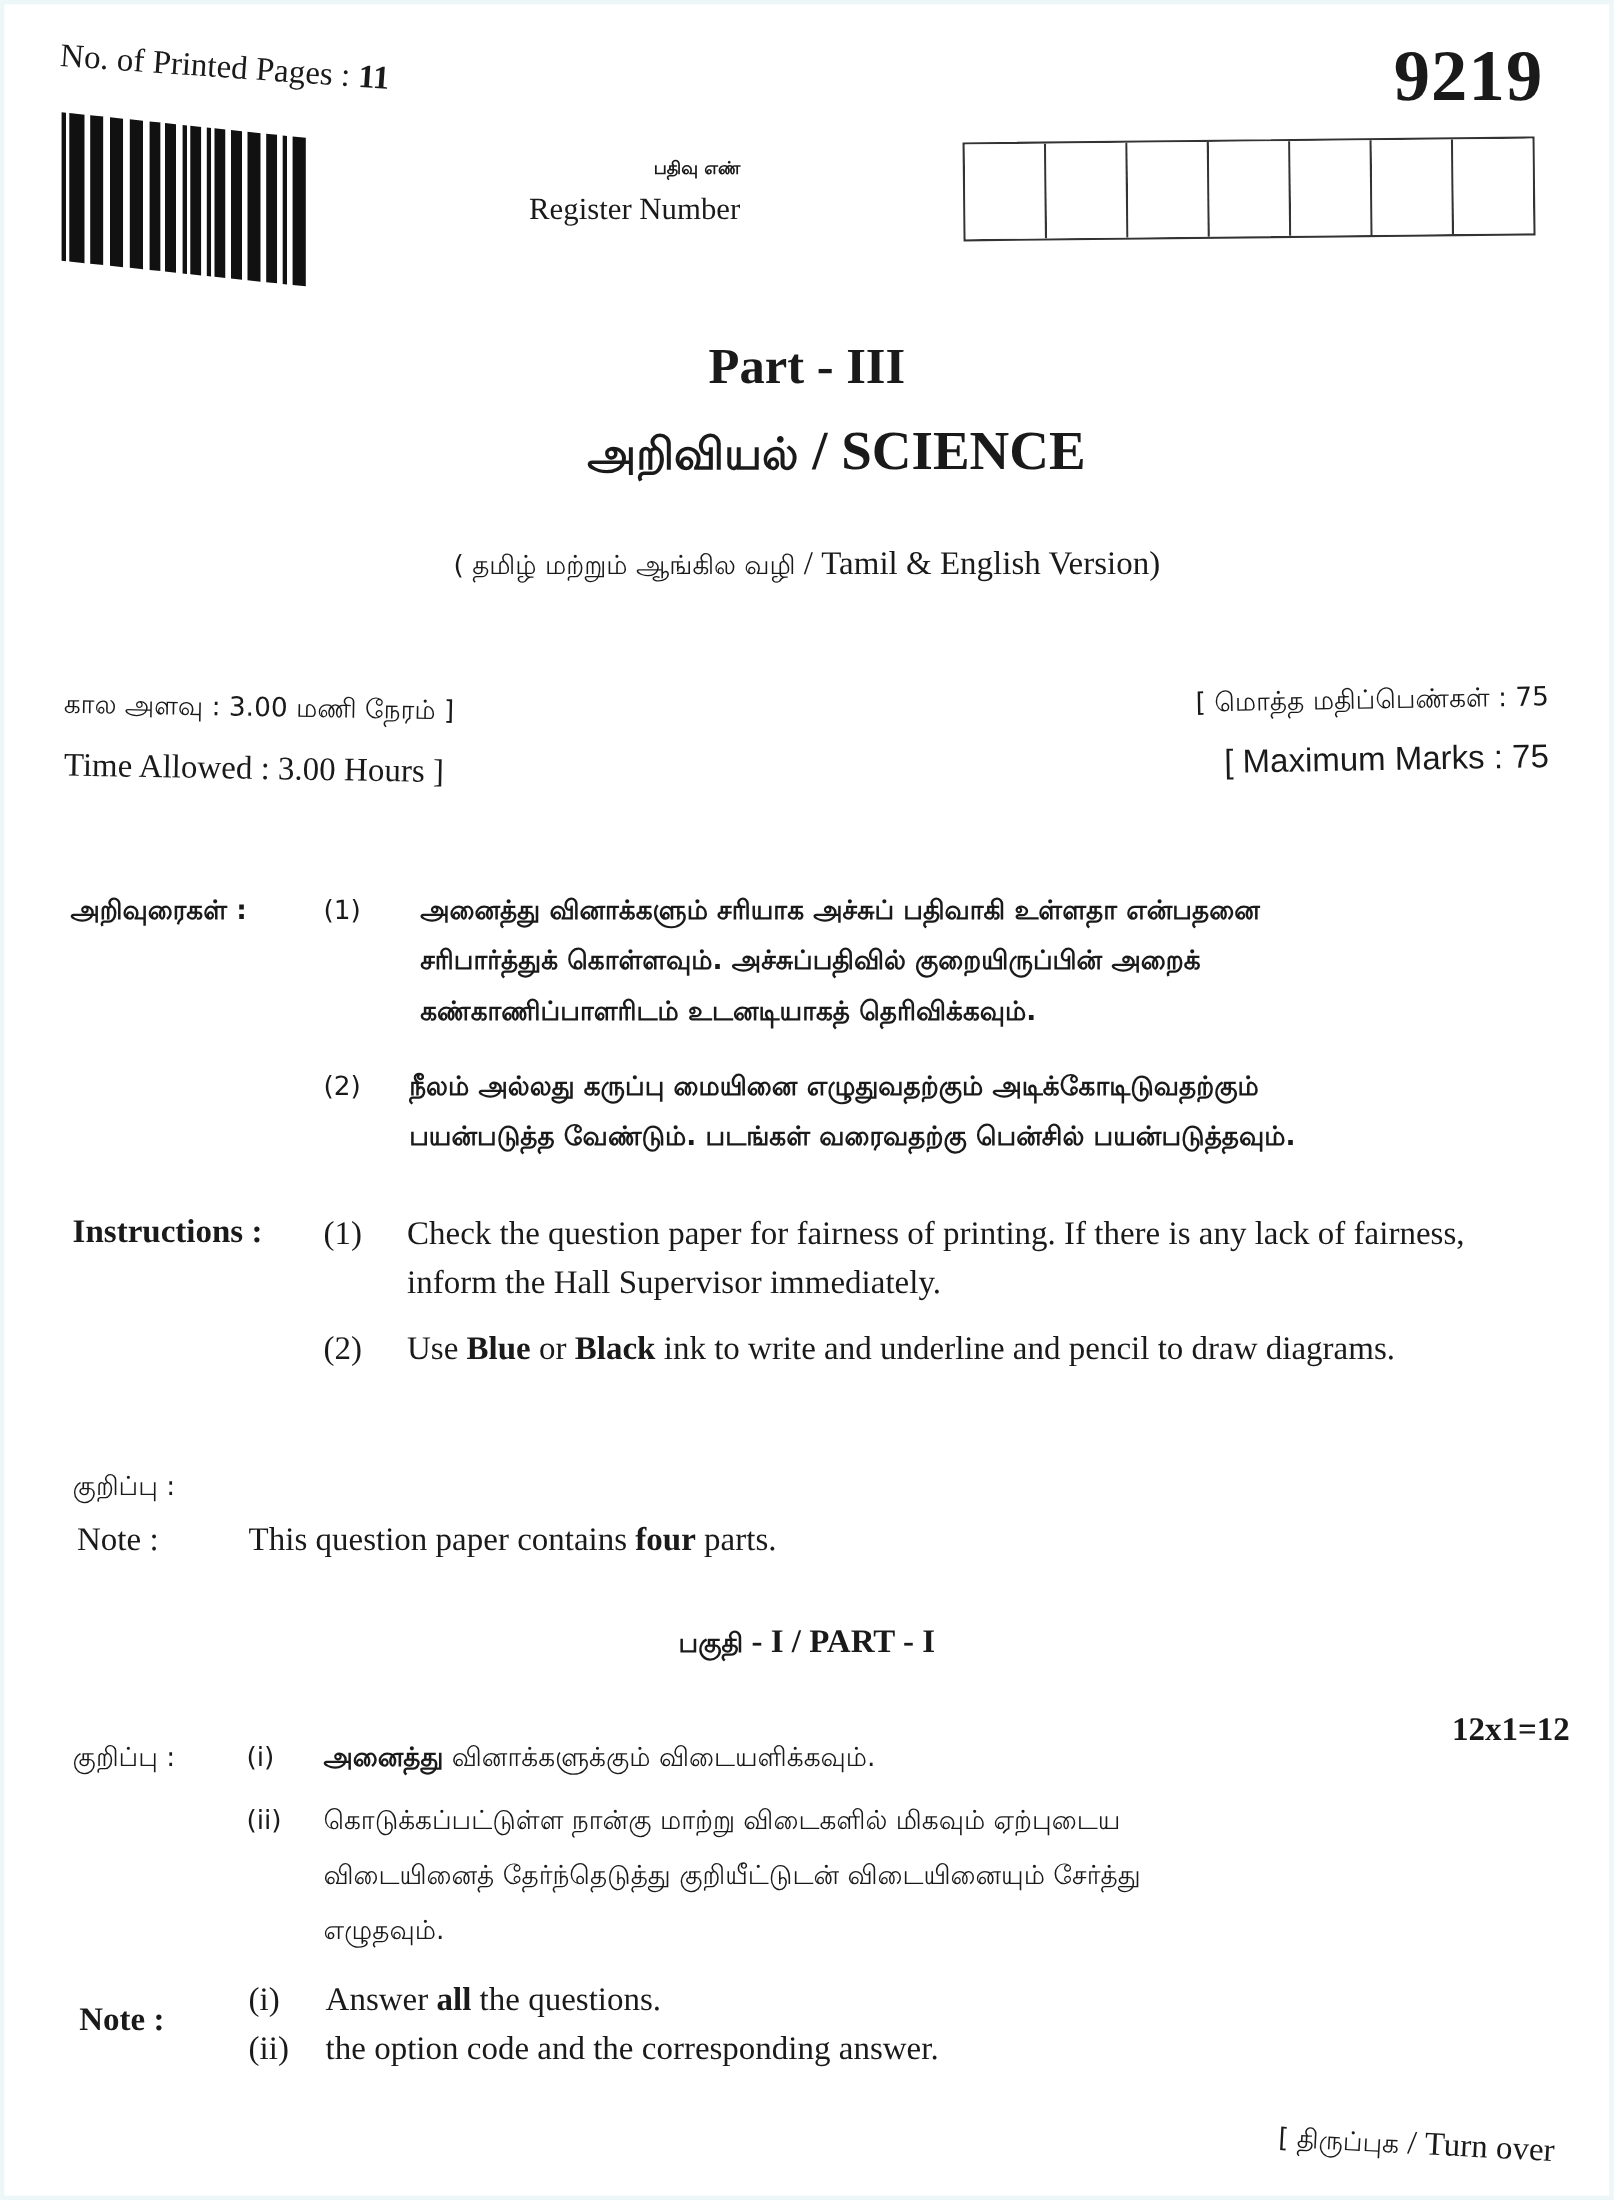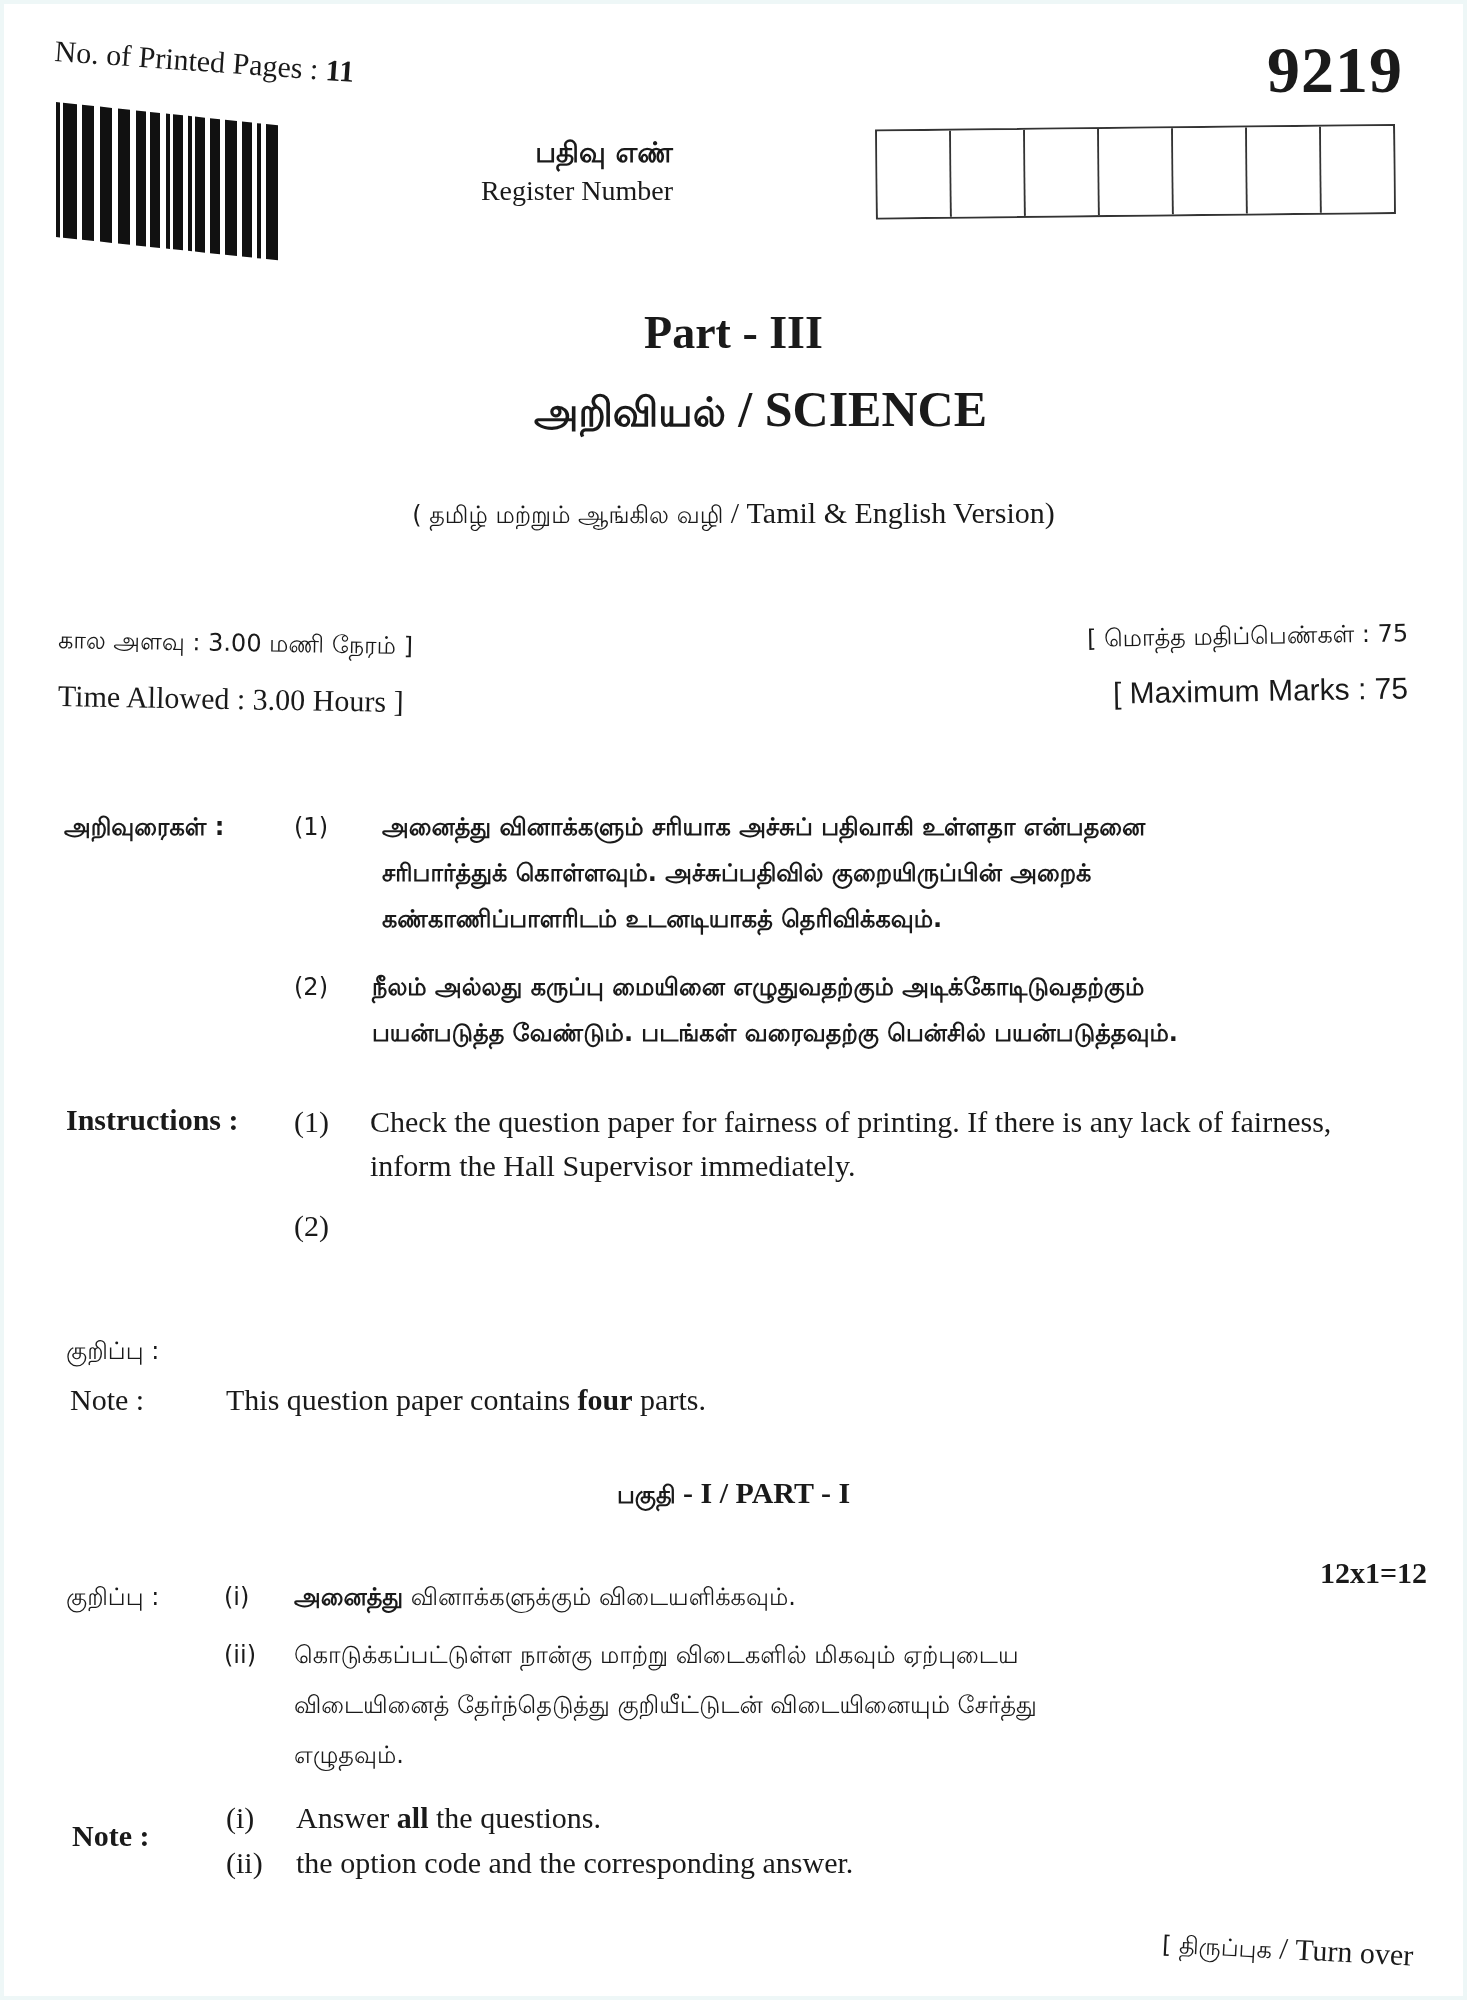--- a/index.html
+++ b/index.html
@@ -21,21 +21,21 @@
   }
   .printed-pages b { font-weight: bold; }
   .barcode {
     left: 52px; top: 98px; width: 260px; height: 135px;
     display: flex; align-items: flex-start; gap: 0;
     transform: skewY(6deg); transform-origin: left top;
   }
   .barcode span { display: block; background: #111; height: 100%; }
   .paper-code { right: 60px; top: 28px; font-size: 66px; font-weight: bold; letter-spacing: 1px; }
   .reg-label { right: 790px; top: 130px; text-align: right; font-size: 28px; line-height: 38px; }
-  .reg-label .ta { font-family: "DejaVu Sans", sans-serif; font-weight: bold; font-size: 28px; }
+  .reg-label .ta { font-family: "DejaVu Sans", sans-serif; font-weight: bold; font-size: 16px; }
   .reg-boxes {
     right: 68px; top: 120px; display: flex; border: 2px solid #333;
     transform: rotate(-0.6deg); transform-origin: right top;
   }
   .reg-box { width: 72px; height: 86px; border-right: 2px solid #333; background: #fff; }
   .reg-box:last-child { border-right: none; }
   .center { left: 0; width: 1459px; text-align: center; }
   .part-title { top: 302px; font-size: 46px; font-weight: bold; }
   .subject-title { top: 376px; font-size: 50px; font-weight: bold; padding-left: 27px; }
   .subject-title .ta { font-family: "DejaVu Sans", sans-serif; font-size: 40px; }
@@ -153,20 +153,23 @@
   <div class="label-col en-body bold" style="left:62px;top:1094px;">Instructions :</div>
   <div class="row en-body" style="left:290px;top:1096px;width:1140px;">
     <div class="num">(1)</div>
     <div style="margin-left:6px;">
       <div>Check the question paper for fairness of printing.  If there is any lack of fairness,</div>
       <div>inform the Hall Supervisor immediately.</div>
     </div>
   </div>
   <div class="row en-body" style="left:290px;top:1200px;width:1140px;">
     <div class="num">(2)</div>
+    <div style="margin-left:6px;">
+      <span>Use </span><b>Blue</b><span> or </span><b>Black</b><span> ink to write and underline and pencil to draw diagrams.</span>
+    </div>
   </div>
 
   <div class="label-col ta-body" style="left:62px;top:1324px;">குறிப்பு :</div>
   <div class="label-col en-body" style="left:66px;top:1374px;">Note :</div>
   <div class="label-col en-body" style="left:222px;top:1374px;">
     <span>This question paper contains </span><b>four</b><span> parts.</span>
   </div>
 
   <div class="abs center part1">
     <span class="ta">பகுதி</span><span> - I / PART - I</span>

